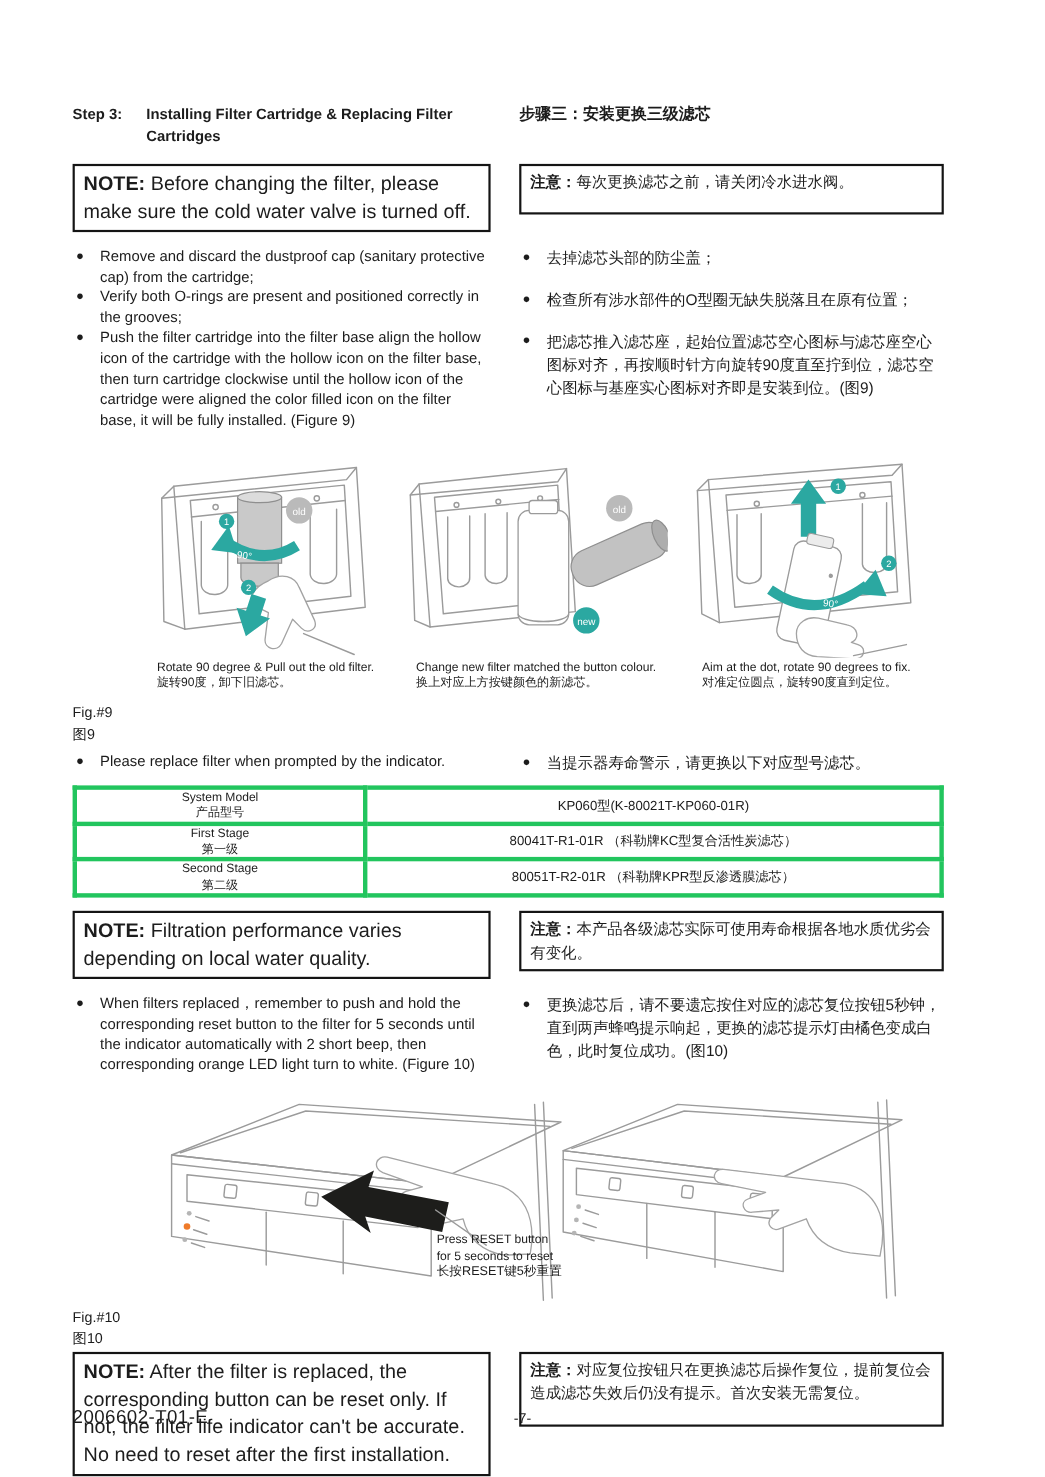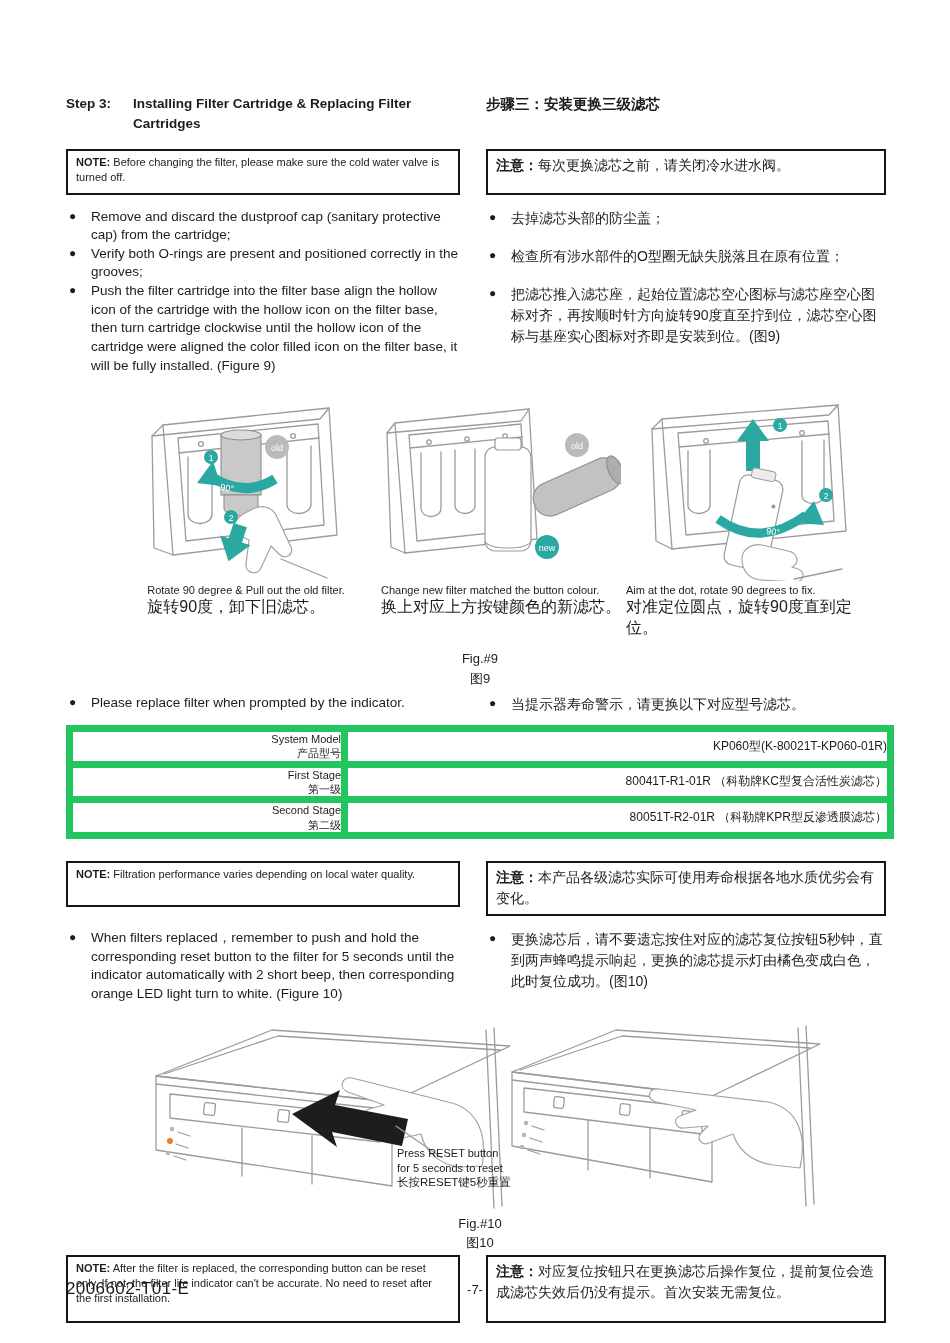--- a/index.html
+++ b/index.html
@@ -1,54 +1,54 @@
 <!DOCTYPE html>
 <html><head>
 <meta charset="utf-8">
 <style>
   *{box-sizing:border-box;margin:0;padding:0}
   html,body{width:950px;height:1343px;background:#ffffff;color:#1c1c1c;
     font-family:"Liberation Sans","DejaVu Sans",sans-serif;}
-  .page{position:relative;width:950px;height:1343px;padding:94px 56px 0 66px;overflow:hidden}
+  .page{position:relative;width:950px;height:1343px;padding:94px 92px 0 66px;overflow:hidden}
   .row{display:flex}
   .col-en{width:394px;margin-right:26px}
   .col-zh{width:400px}
   
   .h-en{display:flex;font-size:13.5px;font-weight:bold;line-height:1.5}
   .h-en .step{flex:none;width:67px}
   .h-zh{font-size:14.5px;font-weight:bold;line-height:1.4}
   .head-row{margin-bottom:14px}
   
-  .notebox{border:2px solid #141414;padding:4px 8px;font-size:11px;line-height:1.4;min-height:46px}
+  .notebox{border:2px solid #141414;padding:4px 8px;font-size:18px;line-height:1.4;min-height:46px}
   .notebox.zh-box{font-size:14px;line-height:1.55}
   .notebox b{font-weight:bold}
   .notebox.tall{min-height:68px}
   
   .bullets{margin-top:13px;font-size:13.5px}
   .bullet{display:flex;line-height:1.38}
   .bullet .dot{flex:none;width:25px;padding-left:3px;font-size:12px}
   .bullet .txt{flex:1}
   .col-zh .bullets{font-size:14px}
   .col-zh .bullet{line-height:1.5}
   .zh-gap{margin-bottom:17px}
   
   .figs9{display:flex;margin-top:16px;padding-left:50px}
   .figcell{display:flex;flex-direction:column;align-items:center}
   .figcell.c1{width:260px}.figcell.c2{width:250px}.figcell.c3{width:250px}
   .figcap{font-size:11px;line-height:1.3;margin-top:2px}
-  .figcap .zhc{font-size:16px}
-  .figlabel{text-align:center;font-size:13px;line-height:1.5;margin-top:10px}
+  .figcap .zhc{font-size:11px}
+  .figlabel{text-align:left;font-size:13px;line-height:1.5;margin-top:10px}
   .single-row{margin-top:6px;font-size:13.5px}
   .single-row .col-zh{font-size:14px}
   
   table.spec{width:100%;border-collapse:collapse;margin-top:10px;border:2px solid #1d1d1d}
-  table.spec td{border:7px solid #22c55e;text-align:right;vertical-align:middle;height:31px}
+  table.spec td{border:4px solid #22c55e;text-align:center;vertical-align:middle;height:31px}
   table.spec td.lbl{width:33.5%;font-size:11px;line-height:1.3}
   table.spec td.val{font-size:12px}
-  .mt12{margin-top:22px}
+  .mt12{margin-top:12px}
   
   .figs10{position:relative;margin-top:12px;height:196px}
   .fig10a{position:absolute;left:64px;top:0}
   .fig10b{position:absolute;left:434px;top:0}
   .reset-cap{position:absolute;left:255px;top:130px;width:142px;font-size:11px;line-height:1.35}
   .reset-cap .zhc{font-size:11.5px}
   .fig10-label{margin-top:2px}
   
   svg text{font-family:"Liberation Sans","DejaVu Sans",sans-serif}
   .ln{fill:none;stroke:#9b9b9b;stroke-width:1.3;stroke-linejoin:round;stroke-linecap:round}

